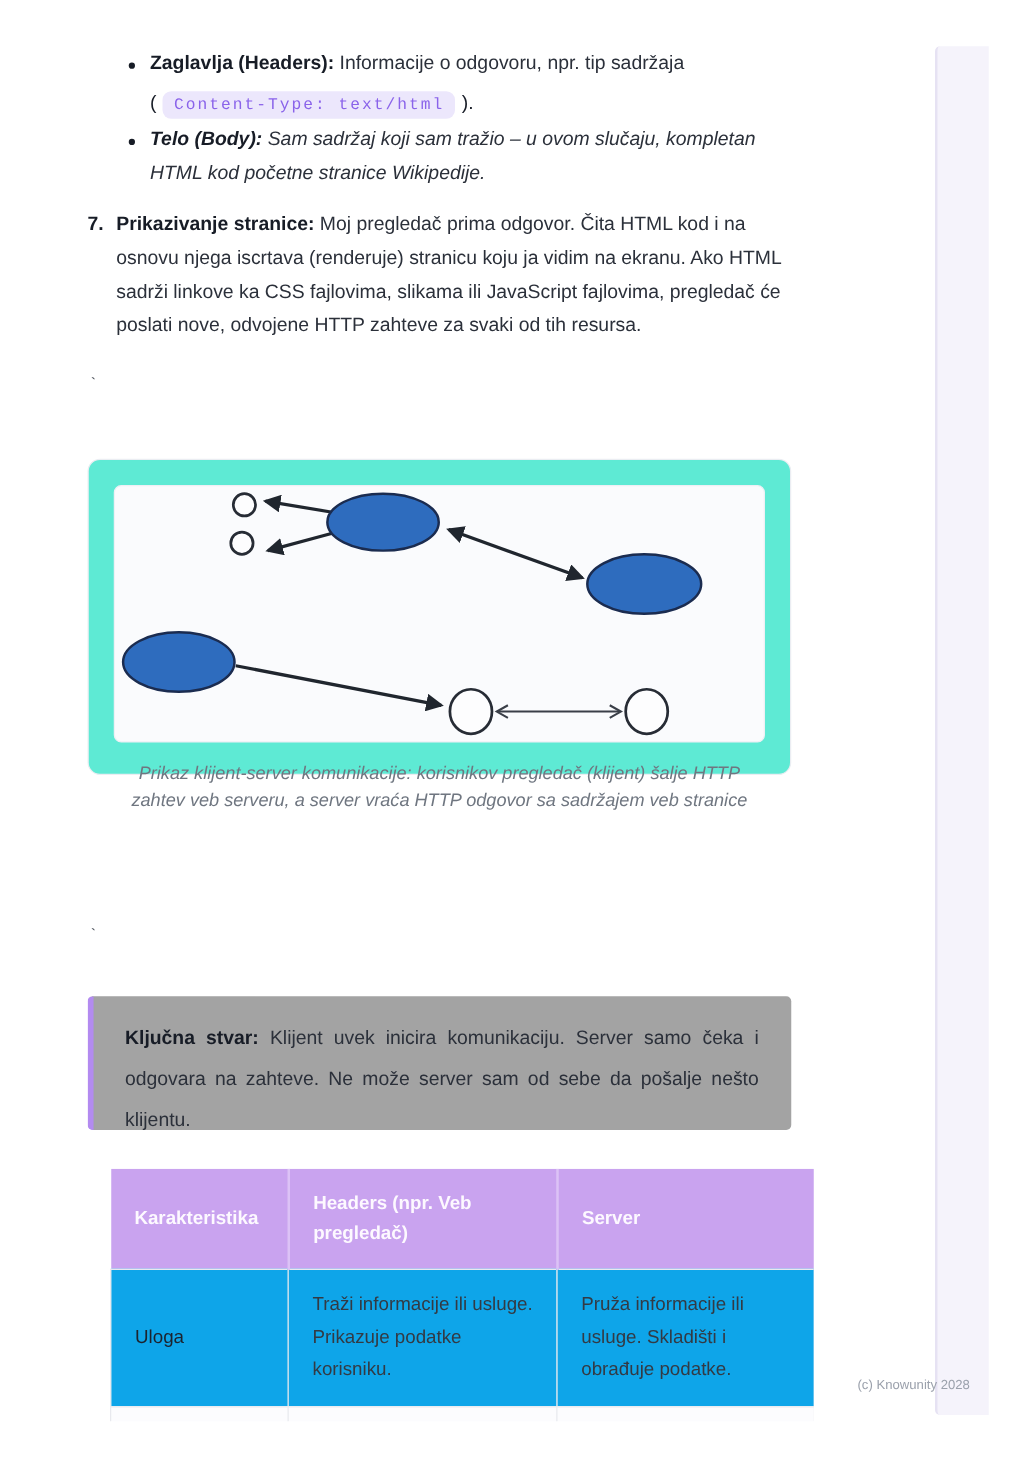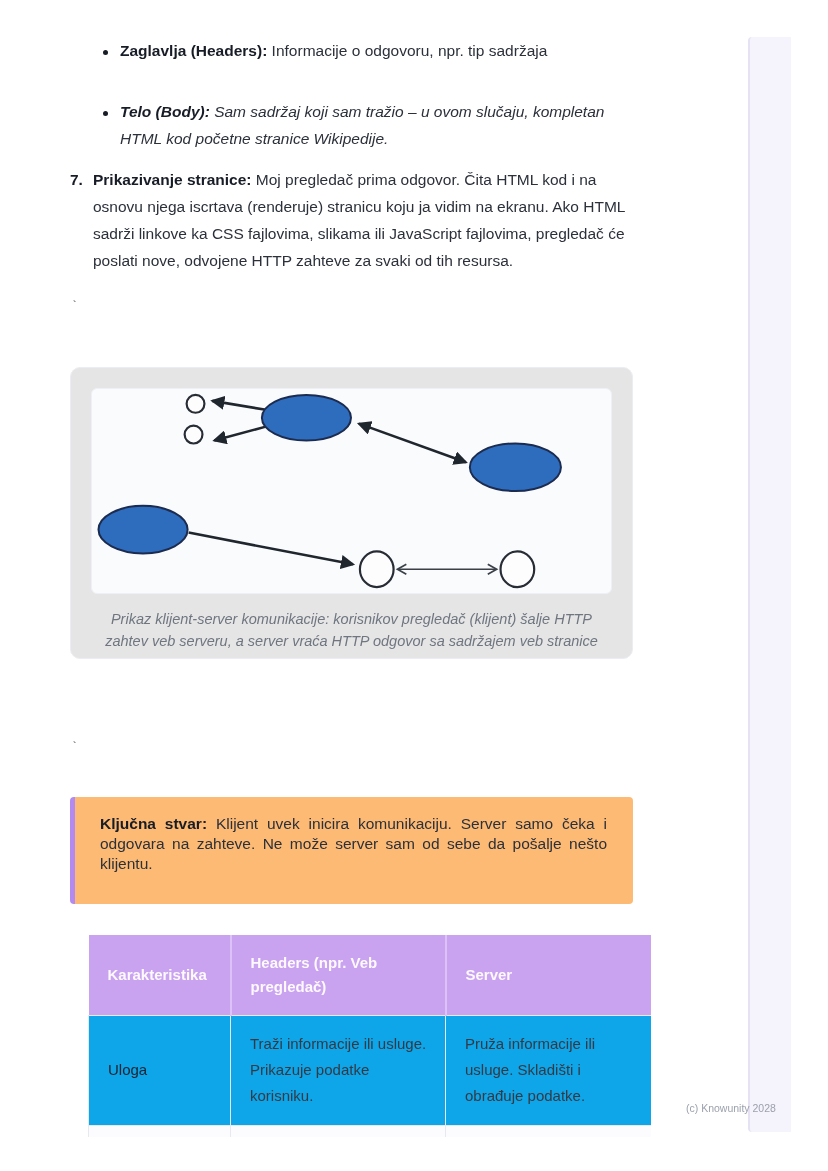--- a/index.html
+++ b/index.html
@@ -38,43 +38,43 @@
     color:var(--code-text);background:var(--code-bg);
     border-radius:7px;padding:3px 9px 4px;margin:0 5px;
     white-space:pre;
   }
 
   .stray{position:absolute;font-size:12px;color:#4a4f58;font-family:"Liberation Mono",monospace;}
   .stray1{left:71px;top:300px;}
   .stray2{left:71px;top:741px;}
 
   .figure-card{
-    position:absolute;left:70px;top:367px;width:563px;height:292px;
-    background:#e5e5e5;border:1px solid #ebedf2;border-radius:10px;
+    position:absolute;left:70px;top:367px;width:563px;height:253px;
+    background:#5eead4;border:1px solid #ebedf2;border-radius:10px;
   }
   .figure-panel{
     position:absolute;left:20px;top:20px;width:521px;height:206px;
     background:#fafbfd;border:1px solid #eef0f5;border-radius:6px;overflow:hidden;
   }
   .figure-panel svg{display:block;width:100%;height:100%;}
   .blue-ellipse{fill:var(--diagram-blue);stroke:#1b2c50;stroke-width:2px;}
   .open-node{fill:#fdfdfe;stroke:#272c35;stroke-width:2.2px;}
   .arrow-bold{stroke:#20262e;stroke-width:2.6px;fill:none;}
   .arrow-thin{stroke:#3a3f48;stroke-width:1.5px;fill:none;}
   .caption{
     position:absolute;left:28px;right:28px;top:240px;
     text-align:center;font-style:italic;color:#6f7680;
     font-size:14.5px;line-height:22px;
   }
 
   .callout{
     position:absolute;left:70px;top:797px;width:563px;height:107px;
-    background:#fdba74;border-left:5px solid var(--callout-accent);
+    background:#a3a3a3;border-left:5px solid var(--callout-accent);
     border-radius:4px;padding:17px 26px 0 25px;
-    font-size:15.5px;line-height:20px;text-align:justify;color:#2b303a;
+    font-size:15.5px;line-height:33px;text-align:justify;color:#2b303a;
   }
   .callout b{color:#171c26;}
 
   .table-clip{position:absolute;left:88px;top:935px;width:563px;height:202px;overflow:hidden;}
   table{border-collapse:collapse;table-layout:fixed;width:563px;}
   col.c1{width:142px;} col.c2{width:215px;} col.c3{width:206px;}
   thead th{
     background:var(--table-header-bg);color:#fdf9ff;
     font-size:15px;font-weight:600;text-align:left;
     padding:12px 12px 12px 19px;height:80px;vertical-align:middle;
@@ -99,20 +99,23 @@
   }
 </style>
 </head>
 <body>
 
 <div class="page">
 
   <span class="bullet-dot dot1"></span>
   <div class="para b1">
     <b>Zaglavlja (Headers):</b><span> Informacije o odgovoru, npr. tip sadržaja</span>
+    <div class="code-line">
+      <span>(</span><code class="chip">Content-Type: text/html</code><span>).</span>
+    </div>
   </div>
 
   <span class="bullet-dot dot2"></span>
   <div class="para b2">
     <b>Telo (Body):</b><span> Sam sadržaj koji sam tražio – u ovom slučaju, kompletan HTML kod početne stranice Wikipedije.</span>
   </div>
 
   <span class="item7-marker">7.</span>
   <div class="para item7">
     <b>Prikazivanje stranice:</b><span> Moj pregledač prima odgovor. Čita HTML kod i na osnovu njega iscrtava (renderuje) stranicu koju ja vidim na ekranu. Ako HTML sadrži linkove ka CSS fajlovima, slikama ili JavaScript fajlovima, pregledač će poslati nove, odvojene HTTP zahteve za svaki od tih resursa.</span>

